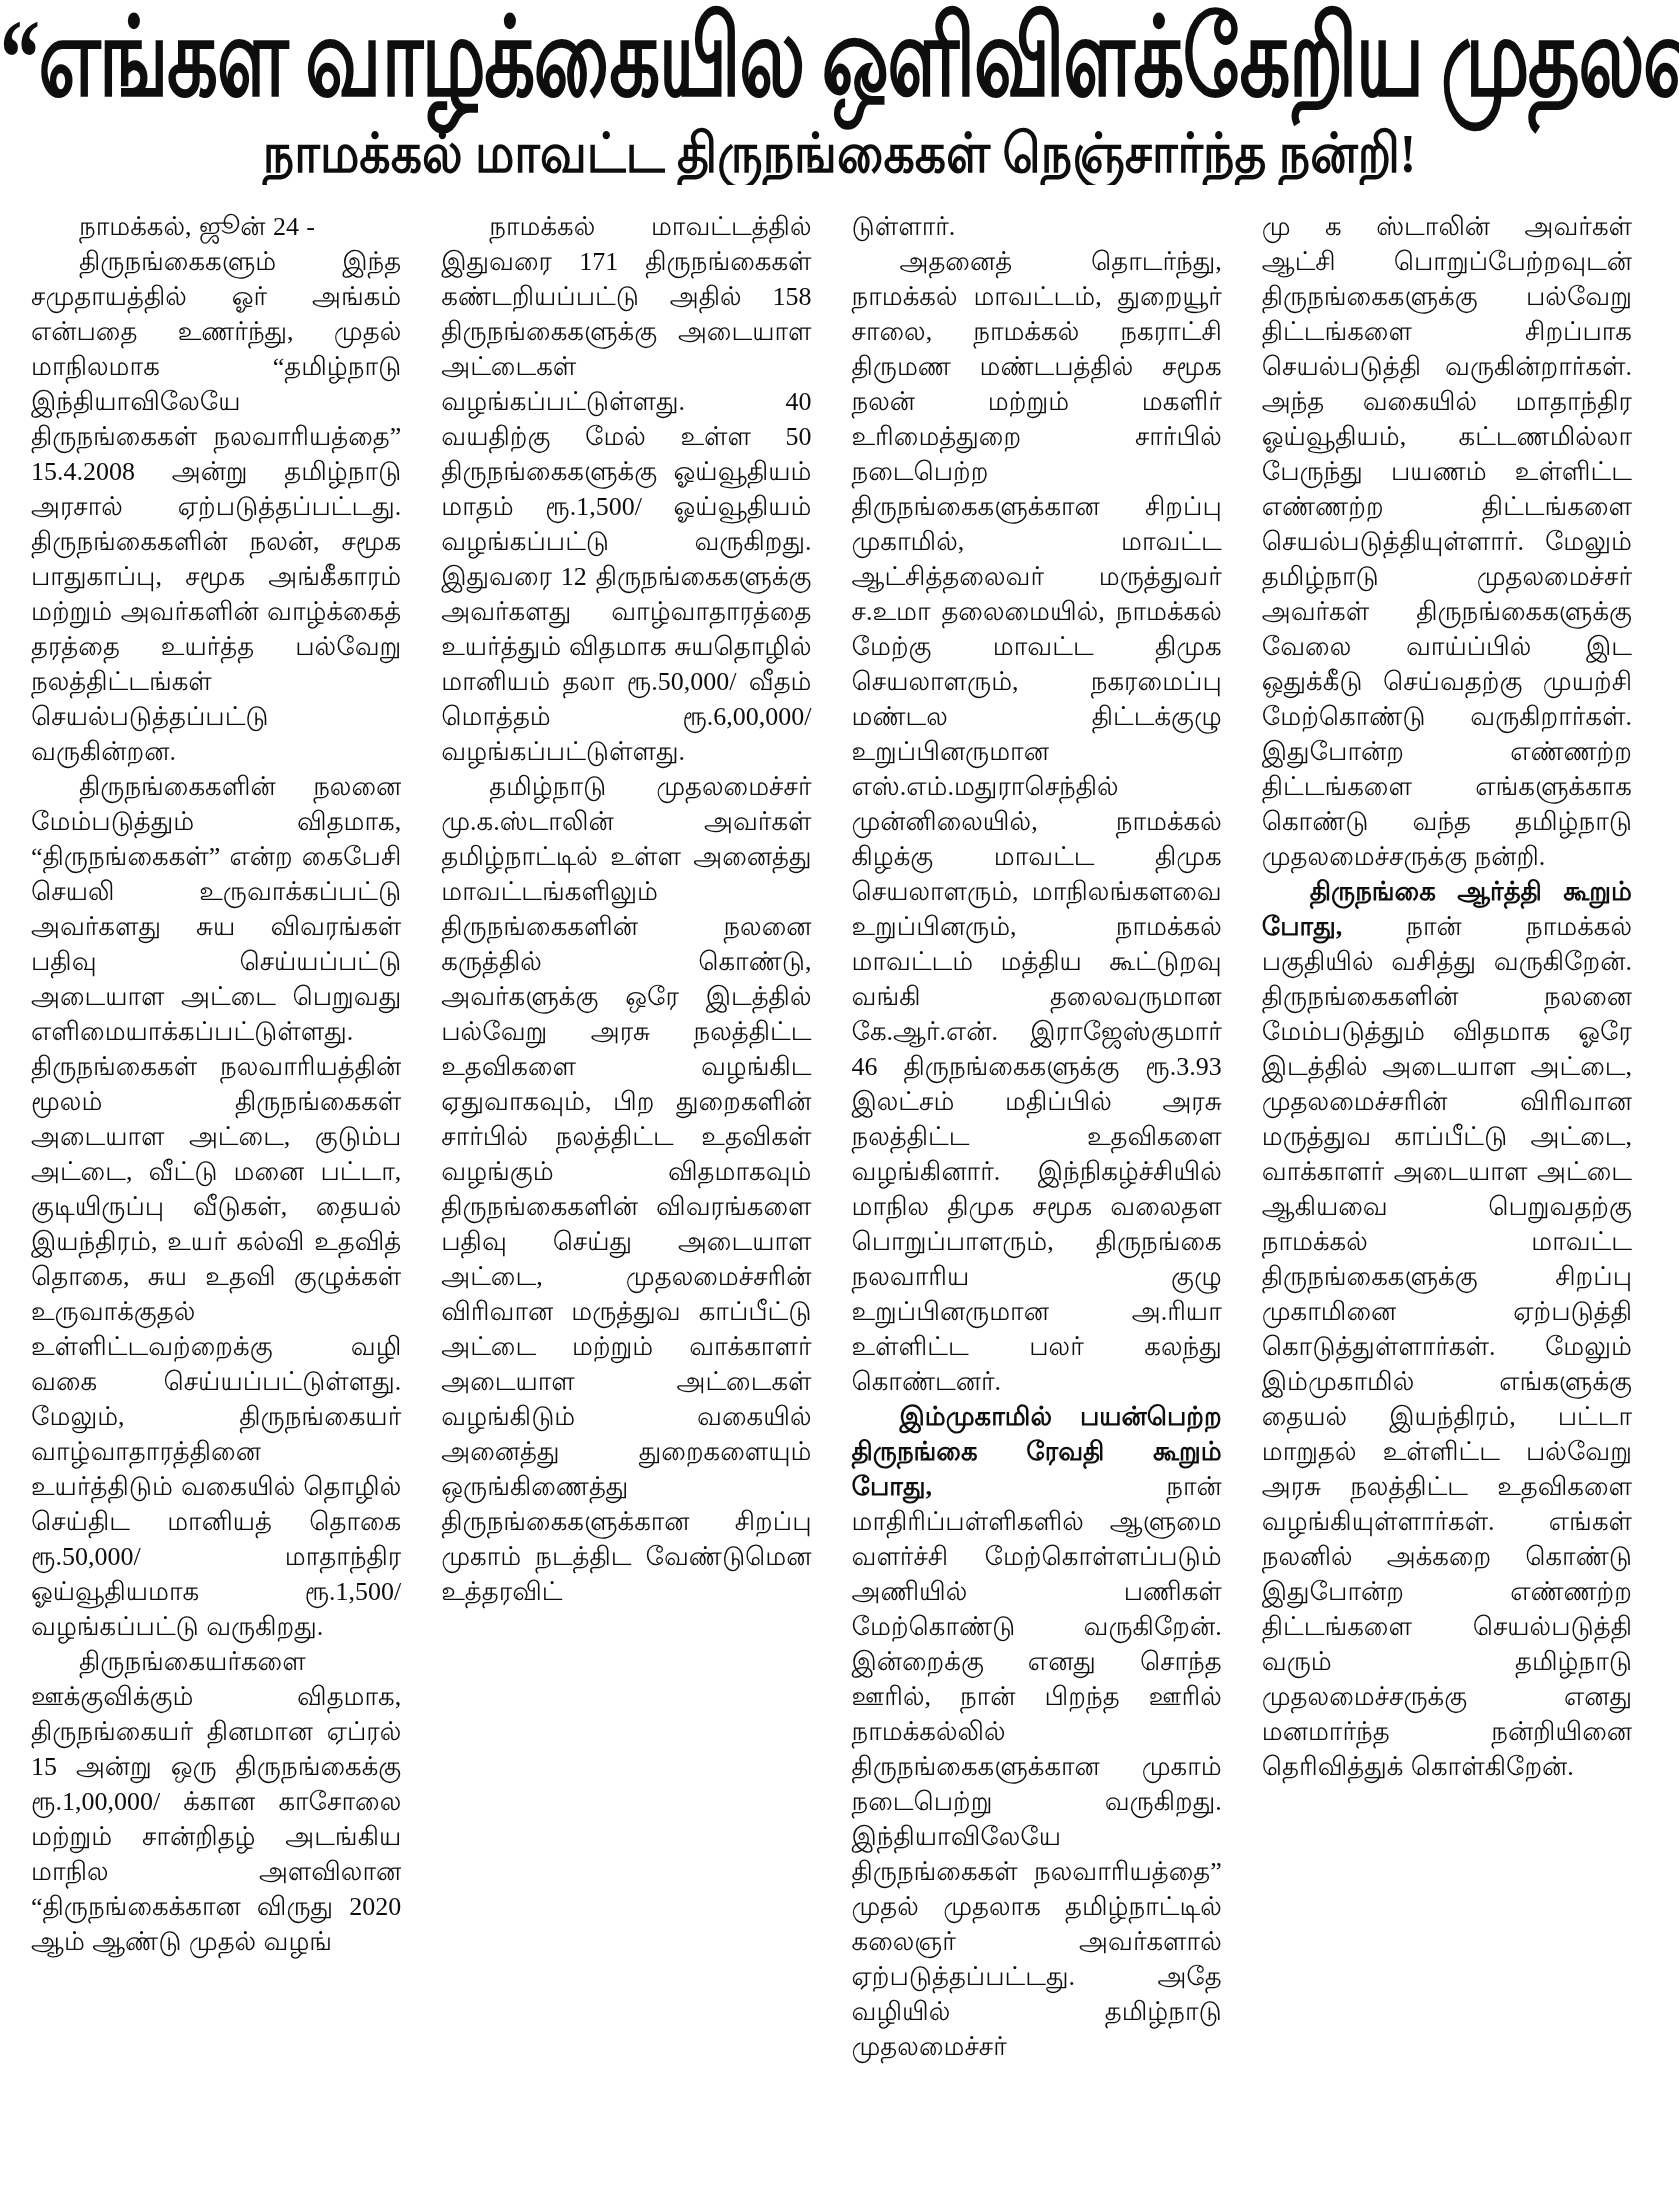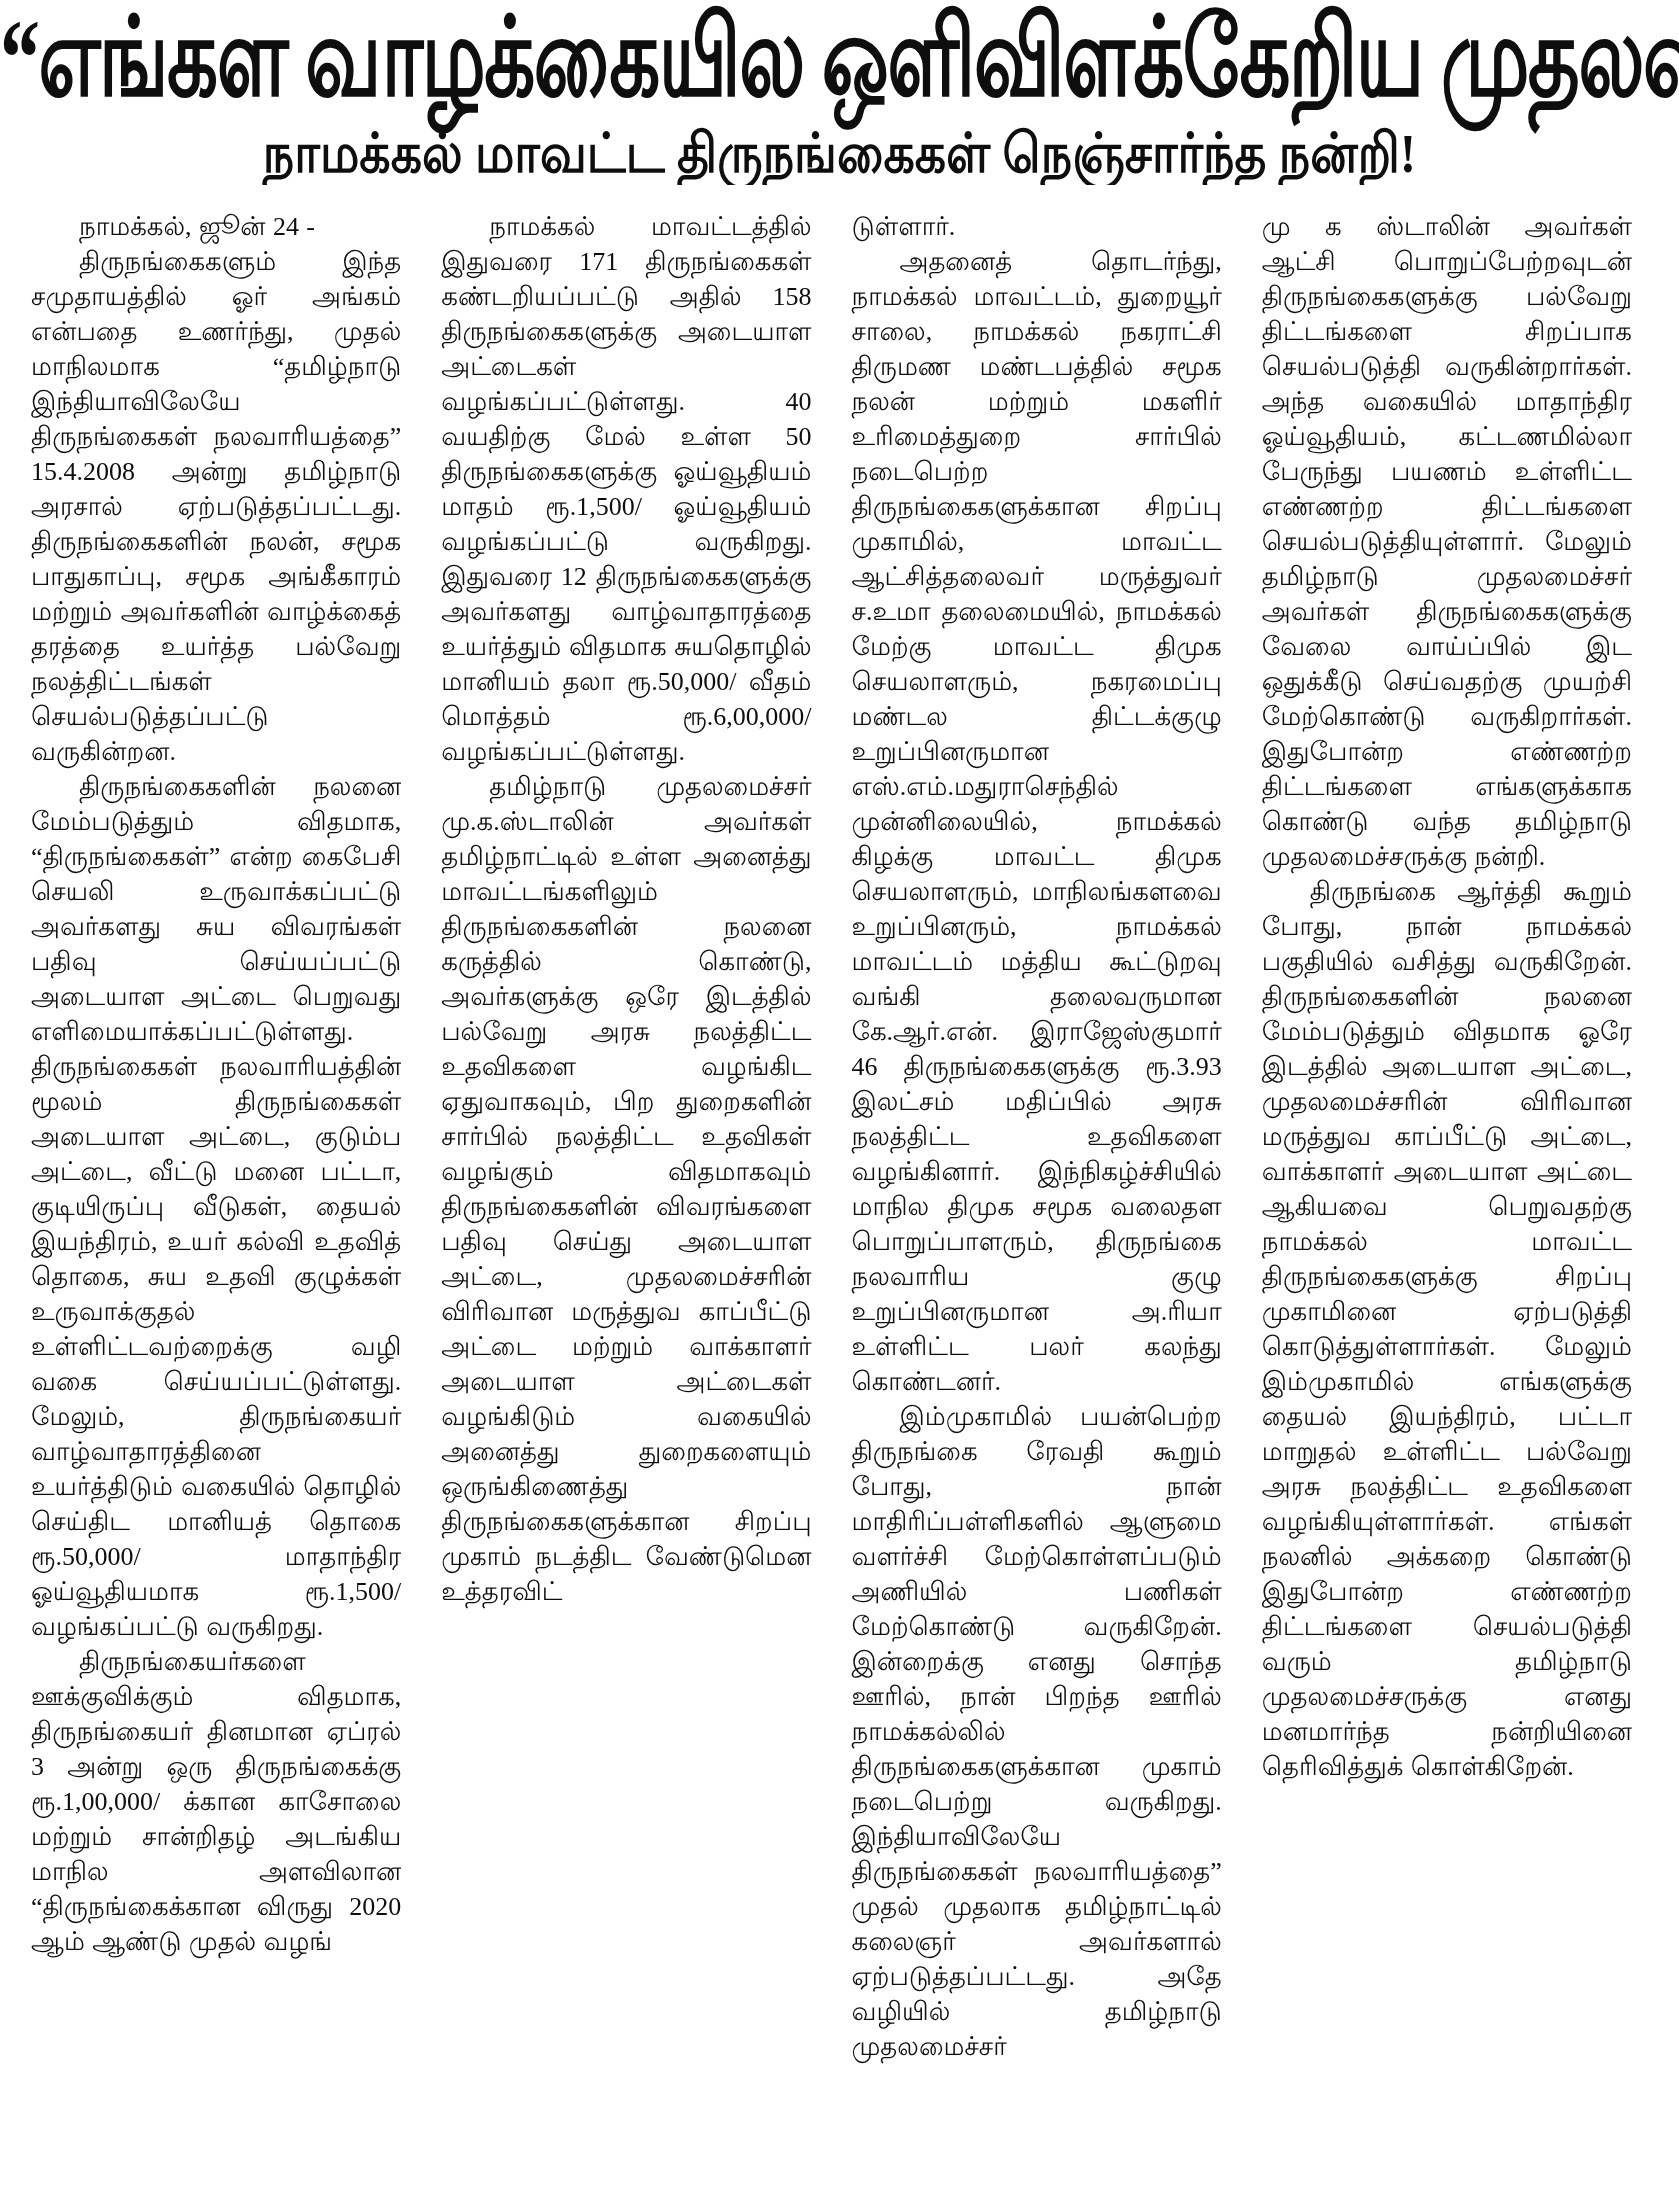--- a/index.html
+++ b/index.html
@@ -53,38 +53,38 @@
     line-height: 35px;
     word-spacing: 0.9px;
   }
   .para {
     margin: 0;
   }
   .para.indent {
     text-indent: 48px;
   }
   .bold {
-    font-weight: 400;
+    font-weight: 700;
   }
 </style>
 </head>
 <body>
 
 <header class="masthead">
   <div class="headline">“எங்கள வாழக்கையில ஒளிவிளக்கேறிய முதலவா!”</div>
   <br>
   <div class="subheadline">நாமக்கல் மாவட்ட திருநங்கைகள் நெஞ்சார்ந்த நன்றி!</div>
 </header>
 
 <main class="article">
     <div class="col">
       <p class="para indent"><span>நாமக்கல், ஜூன் 24 -</span></p>
       <p class="para indent"><span>திருநங்கைகளும் இந்த சமுதாயத்தில் ஓர் அங்கம் என்பதை உணர்ந்து, முதல் மாநிலமாக “தமிழ்நாடு இந்தியாவிலேயே திருநங்கைகள் நலவாரியத்தை” 15.4.2008 அன்று தமிழ்நாடு அரசால் ஏற்படுத்தப்பட்டது. திருநங்கைகளின் நலன், சமூக பாதுகாப்பு, சமூக அங்கீகாரம் மற்றும் அவர்களின் வாழ்க்கைத் தரத்தை உயர்த்த பல்வேறு நலத்திட்டங்கள் செயல்படுத்தப்பட்டு வருகின்றன.</span></p>
       <p class="para indent"><span>திருநங்கைகளின் நலனை மேம்படுத்தும் விதமாக, “திருநங்கைகள்” என்ற கைபேசி செயலி உருவாக்கப்பட்டு அவர்களது சுய விவரங்கள் பதிவு செய்யப்பட்டு அடையாள அட்டை பெறுவது எளிமையாக்கப்பட்டுள்ளது. திருநங்கைகள் நலவாரியத்தின் மூலம் திருநங்கைகள் அடையாள அட்டை, குடும்ப அட்டை, வீட்டு மனை பட்டா, குடியிருப்பு வீடுகள், தையல் இயந்திரம், உயர் கல்வி உதவித் தொகை, சுய உதவி குழுக்கள் உருவாக்குதல் உள்ளிட்டவற்றைக்கு வழி வகை செய்யப்பட்டுள்ளது. மேலும், திருநங்கையர் வாழ்வாதாரத்தினை உயர்த்திடும் வகையில் தொழில் செய்திட மானியத் தொகை ரூ.50,000/ மாதாந்திர ஓய்வூதியமாக ரூ.1,500/ வழங்கப்பட்டு வருகிறது.</span></p>
-      <p class="para indent"><span>திருநங்கையர்களை ஊக்குவிக்கும் விதமாக, திருநங்கையர் தினமான ஏப்ரல் 3 அன்று ஒரு திருநங்கைக்கு ரூ.1,00,000/ க்கான காசோலை மற்றும் சான்றிதழ் அடங்கிய மாநில அளவிலான “திருநங்கைக்கான விருது 2020 ஆம் ஆண்டு முதல் வழங்</span></p>
+      <p class="para indent"><span>திருநங்கையர்களை ஊக்குவிக்கும் விதமாக, திருநங்கையர் தினமான ஏப்ரல் 15 அன்று ஒரு திருநங்கைக்கு ரூ.1,00,000/ க்கான காசோலை மற்றும் சான்றிதழ் அடங்கிய மாநில அளவிலான “திருநங்கைக்கான விருது 2020 ஆம் ஆண்டு முதல் வழங்</span></p>
     </div>
     <div class="col">
       <p class="para indent"><span>நாமக்கல் மாவட்டத்தில் இதுவரை 171 திருநங்கைகள் கண்டறியப்பட்டு அதில் 158 திருநங்கைகளுக்கு அடையாள அட்டைகள் வழங்கப்பட்டுள்ளது. 40 வயதிற்கு மேல் உள்ள 50 திருநங்கைகளுக்கு ஓய்வூதியம் மாதம் ரூ.1,500/ ஓய்வூதியம் வழங்கப்பட்டு வருகிறது. இதுவரை 12 திருநங்கைகளுக்கு அவர்களது வாழ்வாதாரத்தை உயர்த்தும் விதமாக சுயதொழில் மானியம் தலா ரூ.50,000/ வீதம் மொத்தம் ரூ.6,00,000/ வழங்கப்பட்டுள்ளது.</span></p>
       <p class="para indent"><span>தமிழ்நாடு முதலமைச்சர் மு.க.ஸ்டாலின் அவர்கள் தமிழ்நாட்டில் உள்ள அனைத்து மாவட்டங்களிலும் திருநங்கைகளின் நலனை கருத்தில் கொண்டு, அவர்களுக்கு ஒரே இடத்தில் பல்வேறு அரசு நலத்திட்ட உதவிகளை வழங்கிட ஏதுவாகவும், பிற துறைகளின் சார்பில் நலத்திட்ட உதவிகள் வழங்கும் விதமாகவும் திருநங்கைகளின் விவரங்களை பதிவு செய்து அடையாள அட்டை, முதலமைச்சரின் விரிவான மருத்துவ காப்பீட்டு அட்டை மற்றும் வாக்காளர் அடையாள அட்டைகள் வழங்கிடும் வகையில் அனைத்து துறைகளையும் ஒருங்கிணைத்து திருநங்கைகளுக்கான சிறப்பு முகாம் நடத்திட வேண்டுமென உத்தரவிட்</span></p>
     </div>
     <div class="col">
       <p class="para"><span>டுள்ளார்.</span></p>
       <p class="para indent"><span>அதனைத் தொடர்ந்து, நாமக்கல் மாவட்டம், துறையூர் சாலை, நாமக்கல் நகராட்சி திருமண மண்டபத்தில் சமூக நலன் மற்றும் மகளிர் உரிமைத்துறை சார்பில் நடைபெற்ற திருநங்கைகளுக்கான சிறப்பு முகாமில், மாவட்ட ஆட்சித்தலைவர் மருத்துவர் ச.உமா தலைமையில், நாமக்கல் மேற்கு மாவட்ட திமுக செயலாளரும், நகரமைப்பு மண்டல திட்டக்குழு உறுப்பினருமான எஸ்.எம்.மதுராசெந்தில் முன்னிலையில், நாமக்கல் கிழக்கு மாவட்ட திமுக செயலாளரும், மாநிலங்களவை உறுப்பினரும், நாமக்கல் மாவட்டம் மத்திய கூட்டுறவு வங்கி தலைவருமான கே.ஆர்.என். இராஜேஸ்குமார் 46 திருநங்கைகளுக்கு ரூ.3.93 இலட்சம் மதிப்பில் அரசு நலத்திட்ட உதவிகளை வழங்கினார். இந்நிகழ்ச்சியில் மாநில திமுக சமூக வலைதள பொறுப்பாளரும், திருநங்கை நலவாரிய குழு உறுப்பினருமான அ.ரியா உள்ளிட்ட பலர் கலந்து கொண்டனர்.</span></p>
       <p class="para indent"><span class="bold">இம்முகாமில் பயன்பெற்ற திருநங்கை ரேவதி கூறும் போது, </span><span>நான் மாதிரிப்பள்ளிகளில் ஆளுமை வளர்ச்சி மேற்கொள்ளப்படும் அணியில் பணிகள் மேற்கொண்டு வருகிறேன். இன்றைக்கு எனது சொந்த ஊரில், நான் பிறந்த ஊரில் நாமக்கல்லில் திருநங்கைகளுக்கான முகாம் நடைபெற்று வருகிறது. இந்தியாவிலேயே திருநங்கைகள் நலவாரியத்தை” முதல் முதலாக தமிழ்நாட்டில் கலைஞர் அவர்களால் ஏற்படுத்தப்பட்டது. அதே வழியில் தமிழ்நாடு முதலமைச்சர்</span></p>
     </div>

